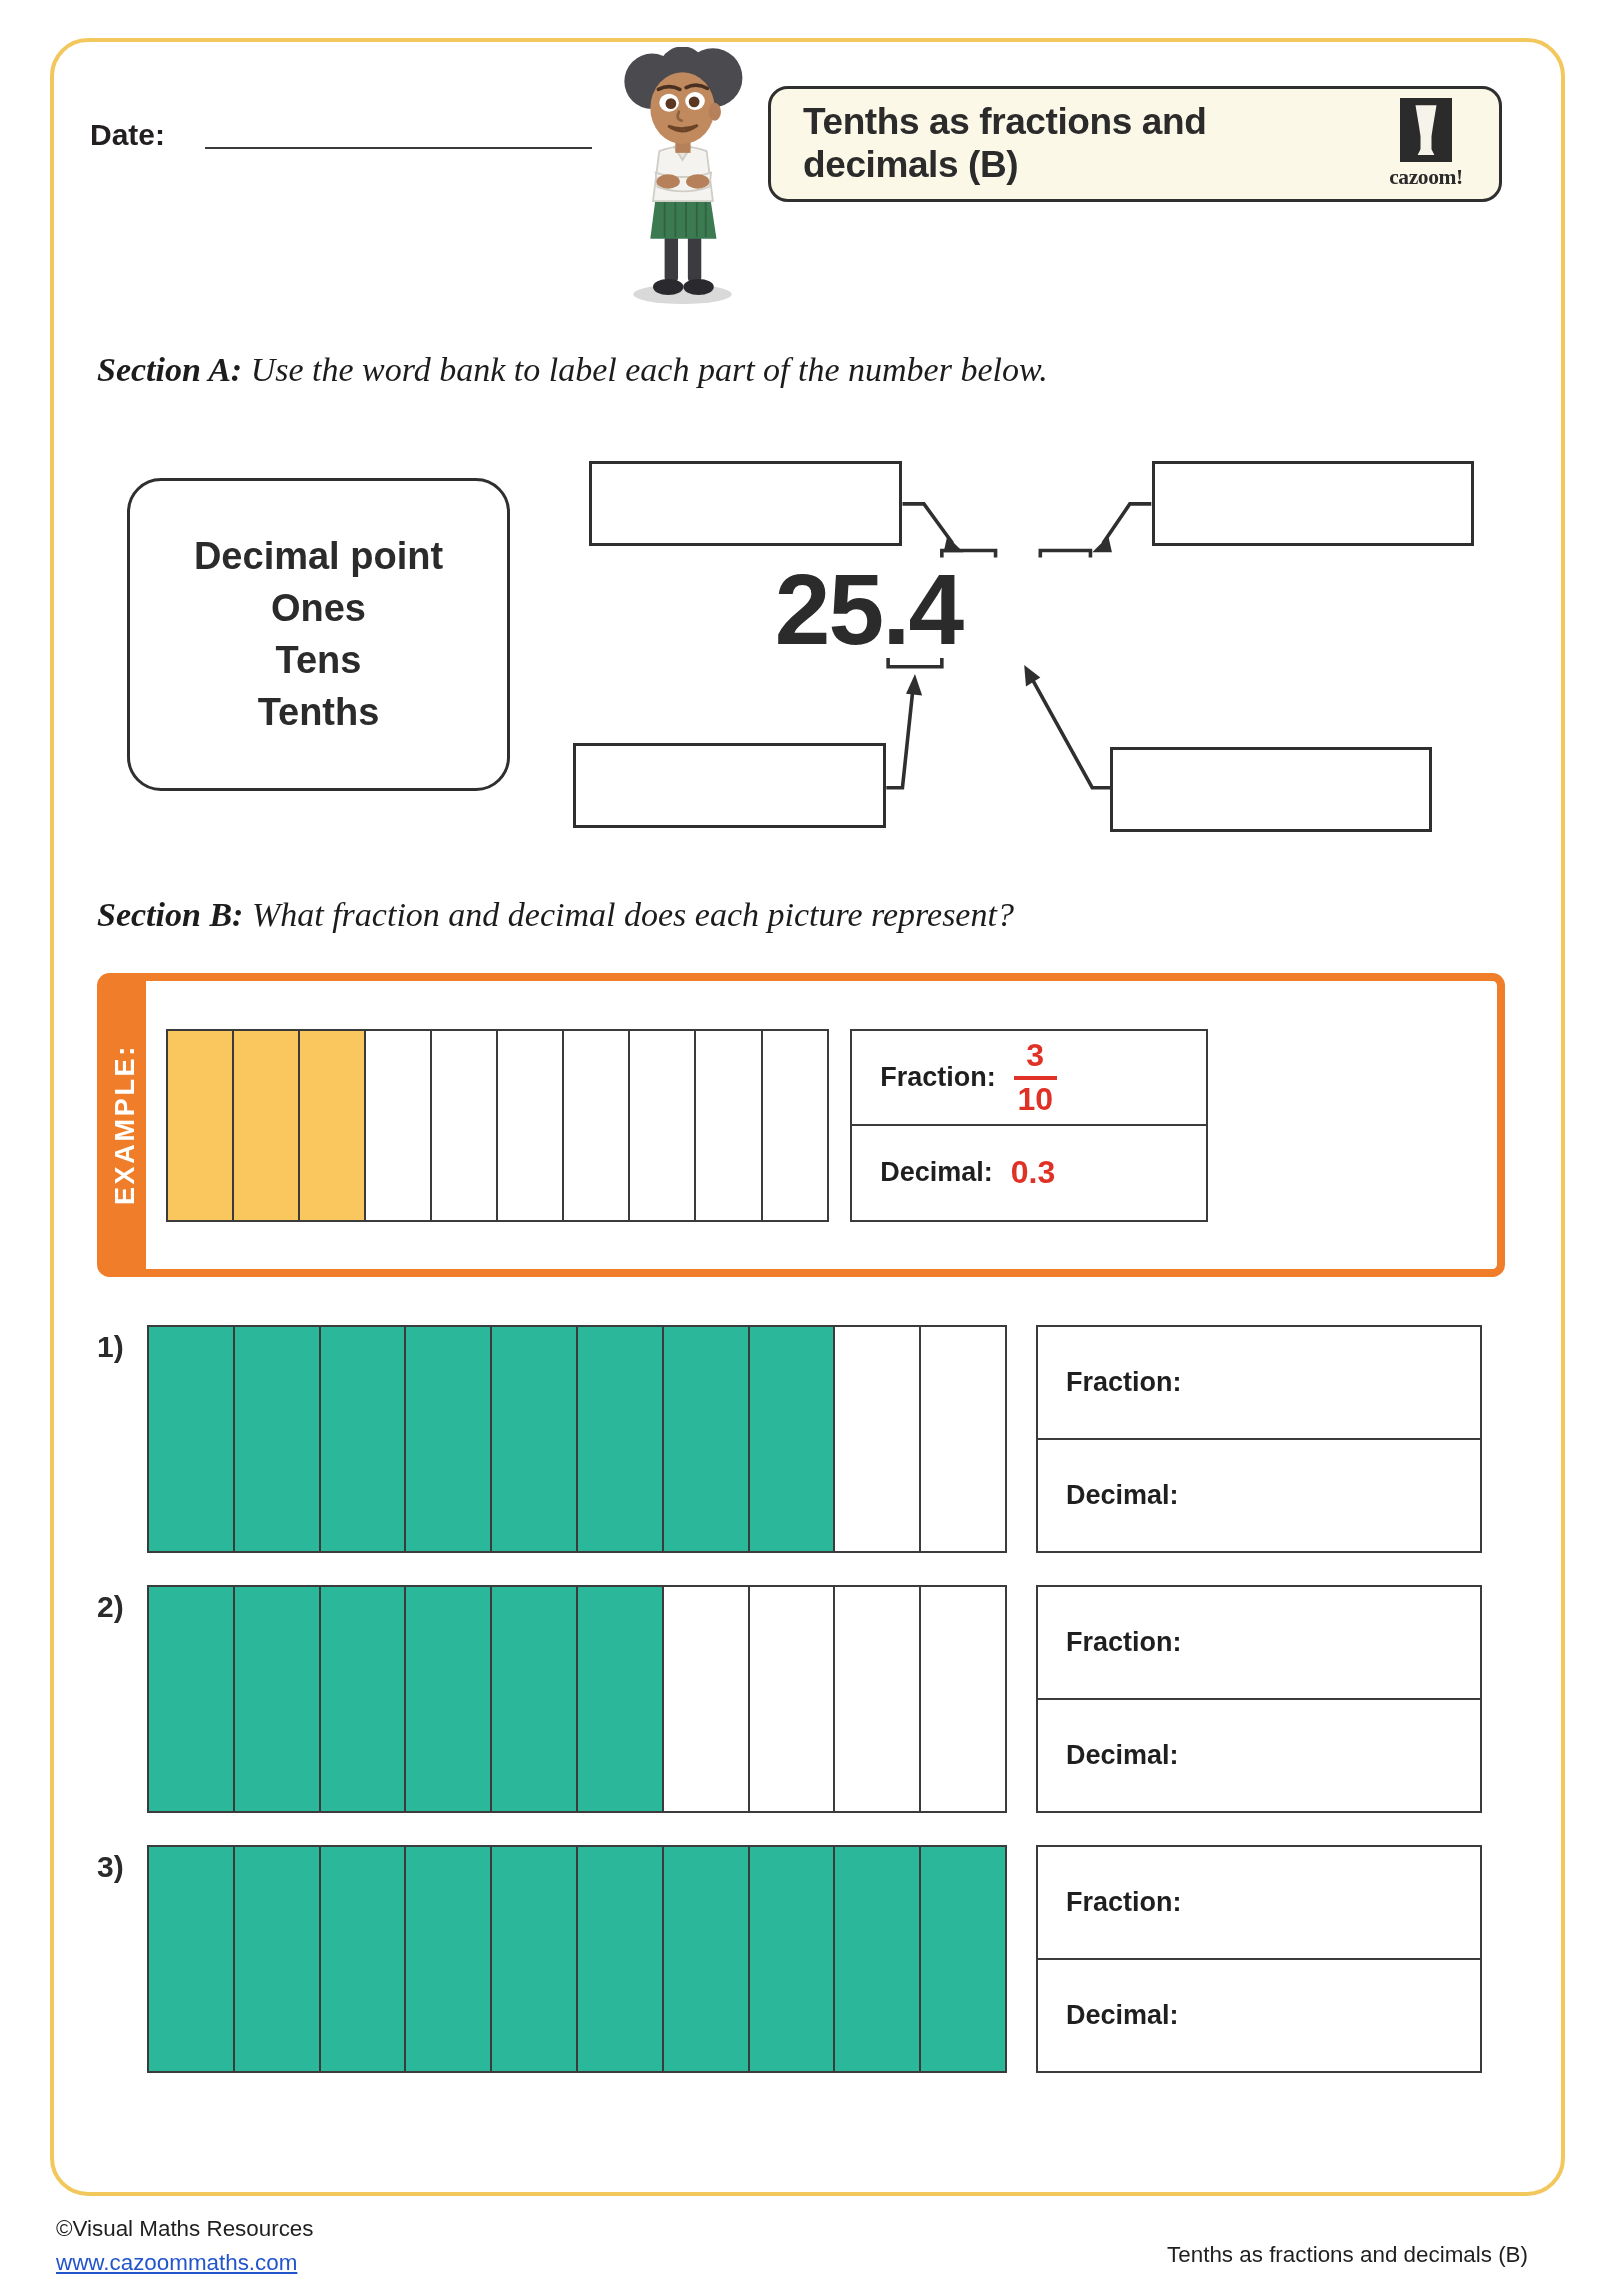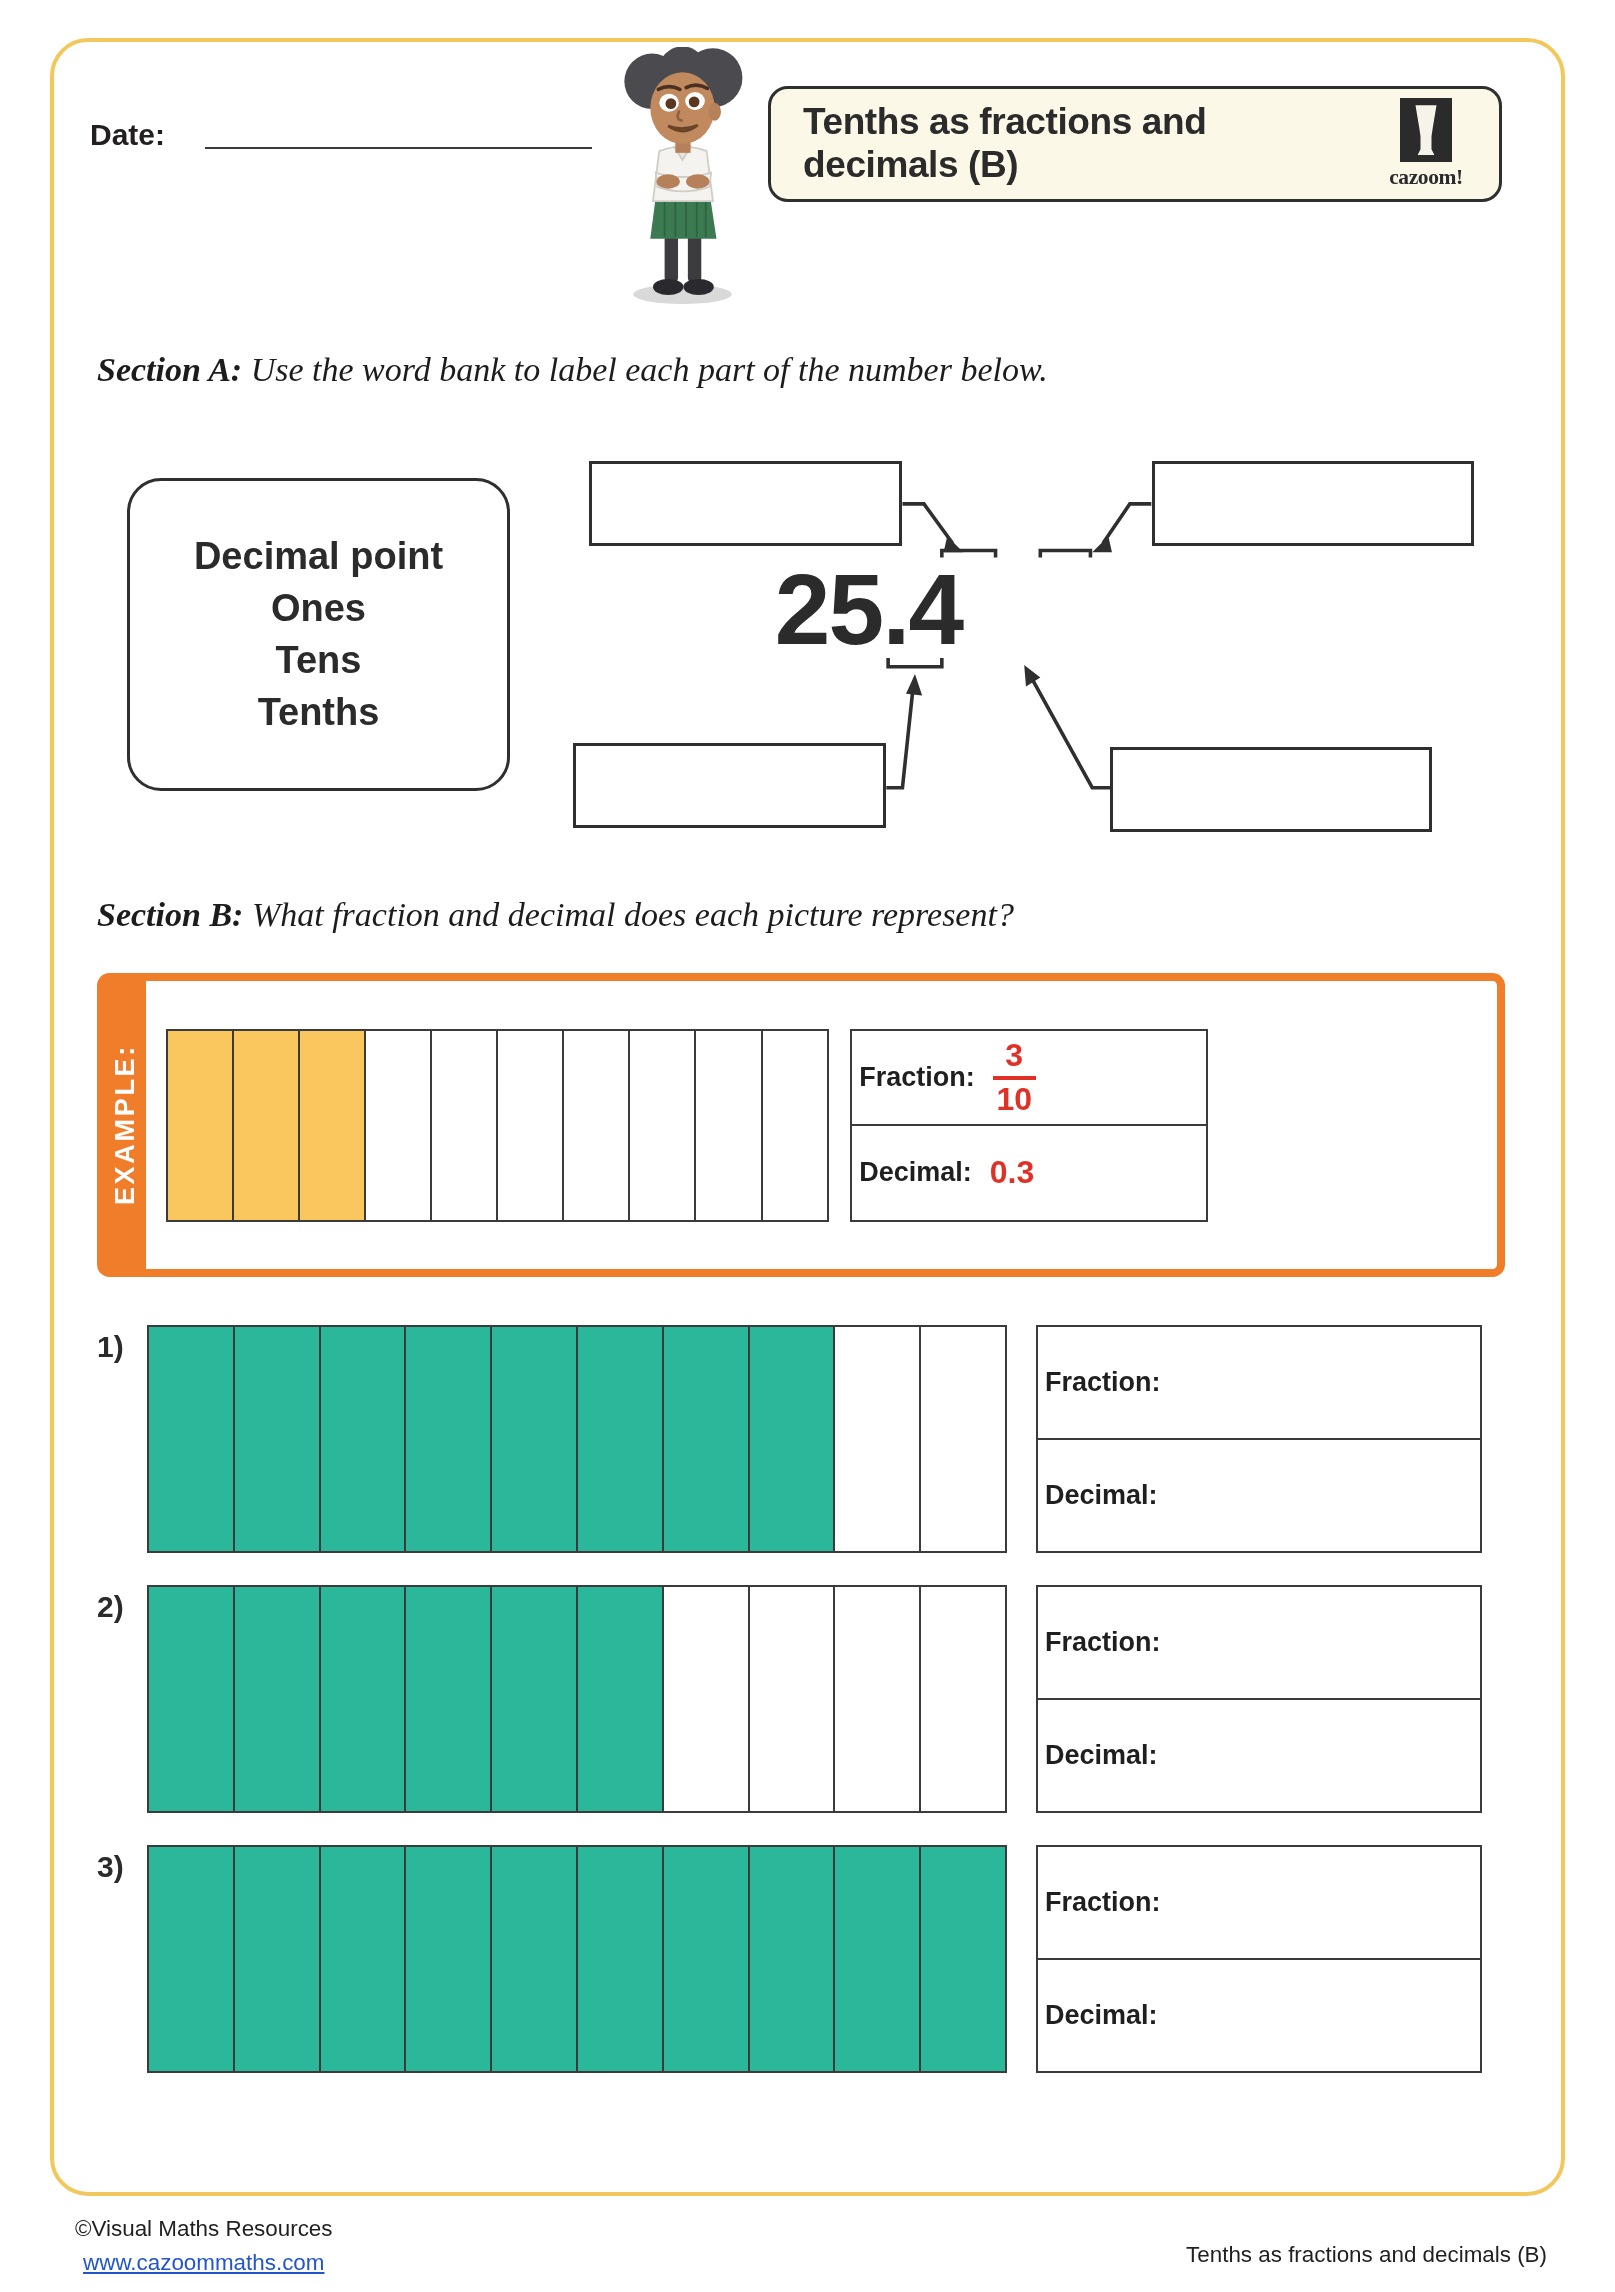--- a/index.html
+++ b/index.html
@@ -264,21 +264,21 @@
     display: flex;
     flex-direction: column;
     border: 2.7px solid #3b3b3b;
     box-sizing: border-box;
     background: #ffffff;
   }
   .answer-cell {
     flex: 1;
     display: flex;
     align-items: center;
-    padding-left: 7px;
+    padding-left: 28px;
     border-bottom: 2.7px solid #3b3b3b;
     box-sizing: border-box;
     gap: 18px;
   }
   .answer-cell:last-child { border-bottom: none; }
   .answer-label {
     font-size: 27px;
     font-weight: bold;
     color: #1f1f1f;
   }
@@ -300,27 +300,26 @@
   .frac .bar {
     width: 43px;
     height: 4.5px;
     background: #E03127;
     margin: 2.7px 0;
   }
 
   
   .footer {
     position: absolute;
-    left: 75px;
+    left: 56px;
     top: 2212px;
     width: 1472px;
     display: flex;
     justify-content: space-between;
     align-items: flex-start;
-    text-align: center;
   }
   .footer-left {
     font-size: 22.4px;
     color: #1f1f1f;
     line-height: 1.5;
   }
   .footer-link {
     color: #2255cc;
     text-decoration: underline;
     display: block;

